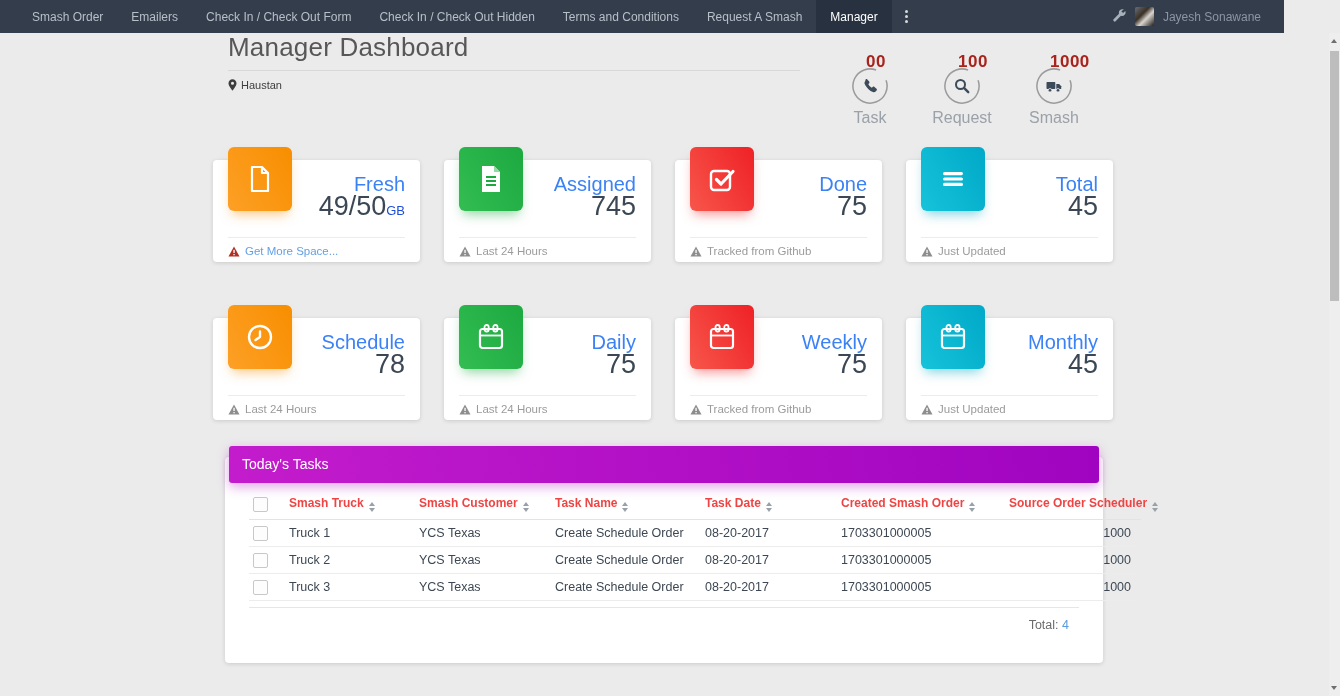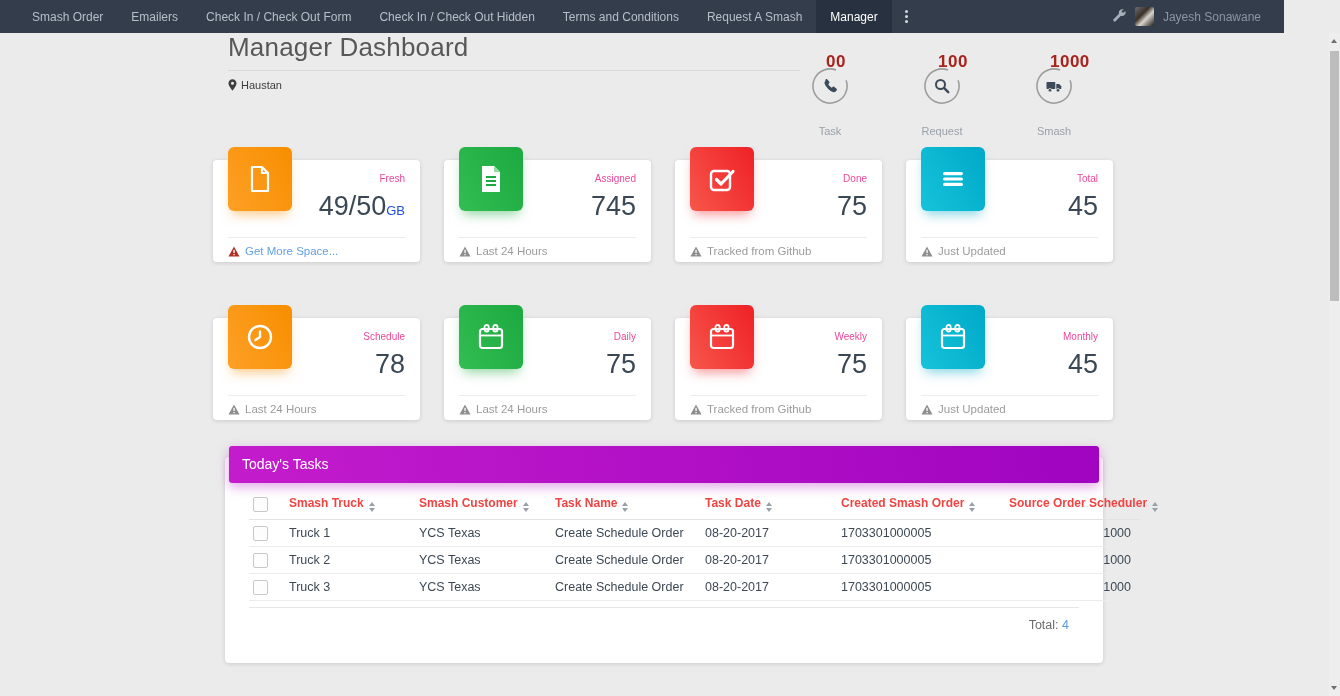--- a/index.html
+++ b/index.html
@@ -35,40 +35,40 @@
   .sb-thumb{position:absolute;top:18px;left:1px;width:9px;height:250px;background:#bdbdbd;}
   .sb-arrow-down{position:absolute;bottom:6px;left:2px;width:0;height:0;
     border-left:3.5px solid transparent;border-right:3.5px solid transparent;border-top:4.5px solid #6f6f6f;}
   
   .container{position:absolute;left:213px;top:33px;width:900px;}
   .header-left{margin-left:15px;width:572px;border-bottom:0;}
   .page-title{margin:0;font-size:26px;font-weight:400;color:#575757;line-height:28px;letter-spacing:0.2px;}
   .title-divider{width:572px;border-bottom:1px solid #d8d8d8;margin-top:9px;}
   .location{display:flex;align-items:center;gap:4px;margin-top:7px;font-size:11px;color:#3e3e3e;}
   
-  .badges{position:absolute;top:34px;right:31px;display:flex;gap:56px;}
+  .badges{position:absolute;top:34px;right:31px;display:flex;gap:36px;}
   .badge{position:relative;width:56px;display:flex;flex-direction:column;align-items:center;}
   .badge-ring{position:relative;width:38px;height:38px;}
   .badge-ring svg.ring{position:absolute;top:0;left:0;}
   .badge-ico{position:absolute;top:11px;left:11px;}
   .badge-count{position:absolute;top:-15px;left:24px;font-size:17px;font-weight:bold;color:#a8231c;white-space:nowrap;letter-spacing:0.5px;}
-  .badge-label{margin-top:20px;font-size:11px;color:#9aa1a8;}
+  .badge-label{margin-top:4px;font-size:16px;color:#9aa1a8;}
   
   .cards-row{position:absolute;left:0;display:flex;gap:24px;width:900px;}
   .row-1{top:127px;}
   .row-2{top:285px;}
   .card{position:relative;width:207px;height:102px;background:#fff;border-radius:4px;
     box-shadow:0 1px 4px rgba(0,0,0,0.14);}
   .card-icon{position:absolute;top:-13px;left:15px;width:64px;height:64px;border-radius:6px;
     display:flex;align-items:center;justify-content:center;}
   .ci-orange{background:linear-gradient(60deg,#fda026,#f88e00);box-shadow:0 7px 12px -4px rgba(248,142,0,0.5);}
   .ci-green {background:linear-gradient(60deg,#33bd53,#1ca93f);box-shadow:0 7px 12px -4px rgba(28,169,63,0.5);}
   .ci-red   {background:linear-gradient(60deg,#f7564b,#ef2126);box-shadow:0 7px 12px -4px rgba(239,33,38,0.5);}
   .ci-cyan  {background:linear-gradient(60deg,#16c3da,#00a9c8);box-shadow:0 7px 12px -4px rgba(0,169,200,0.5);}
-  .card-label{position:absolute;top:13px;right:15px;font-size:10px;color:#ec4899;}
+  .card-label{position:absolute;top:13px;right:15px;font-size:20px;color:#3b82f6;}
   .card-value{position:absolute;top:31px;right:15px;font-size:27px;color:#3b4754;}
   .card-unit{font-size:13px;color:#1d4ed8;}
   .card-divider{position:absolute;left:15px;right:15px;top:77px;border-top:1px solid #ececec;}
   .card-footer{position:absolute;left:15px;top:85px;font-size:11.5px;color:#9b9b9b;
     display:flex;align-items:center;gap:5px;white-space:nowrap;}
   .card-footer.link{color:#64a0e3;cursor:pointer;}
   
   .panel{position:absolute;top:424px;left:12px;width:878px;height:206px;background:#fff;
     border-radius:4px;box-shadow:0 1px 4px rgba(0,0,0,0.14);}
   .panel-header{position:absolute;top:-11px;left:4px;right:4px;height:37px;border-radius:3px;

